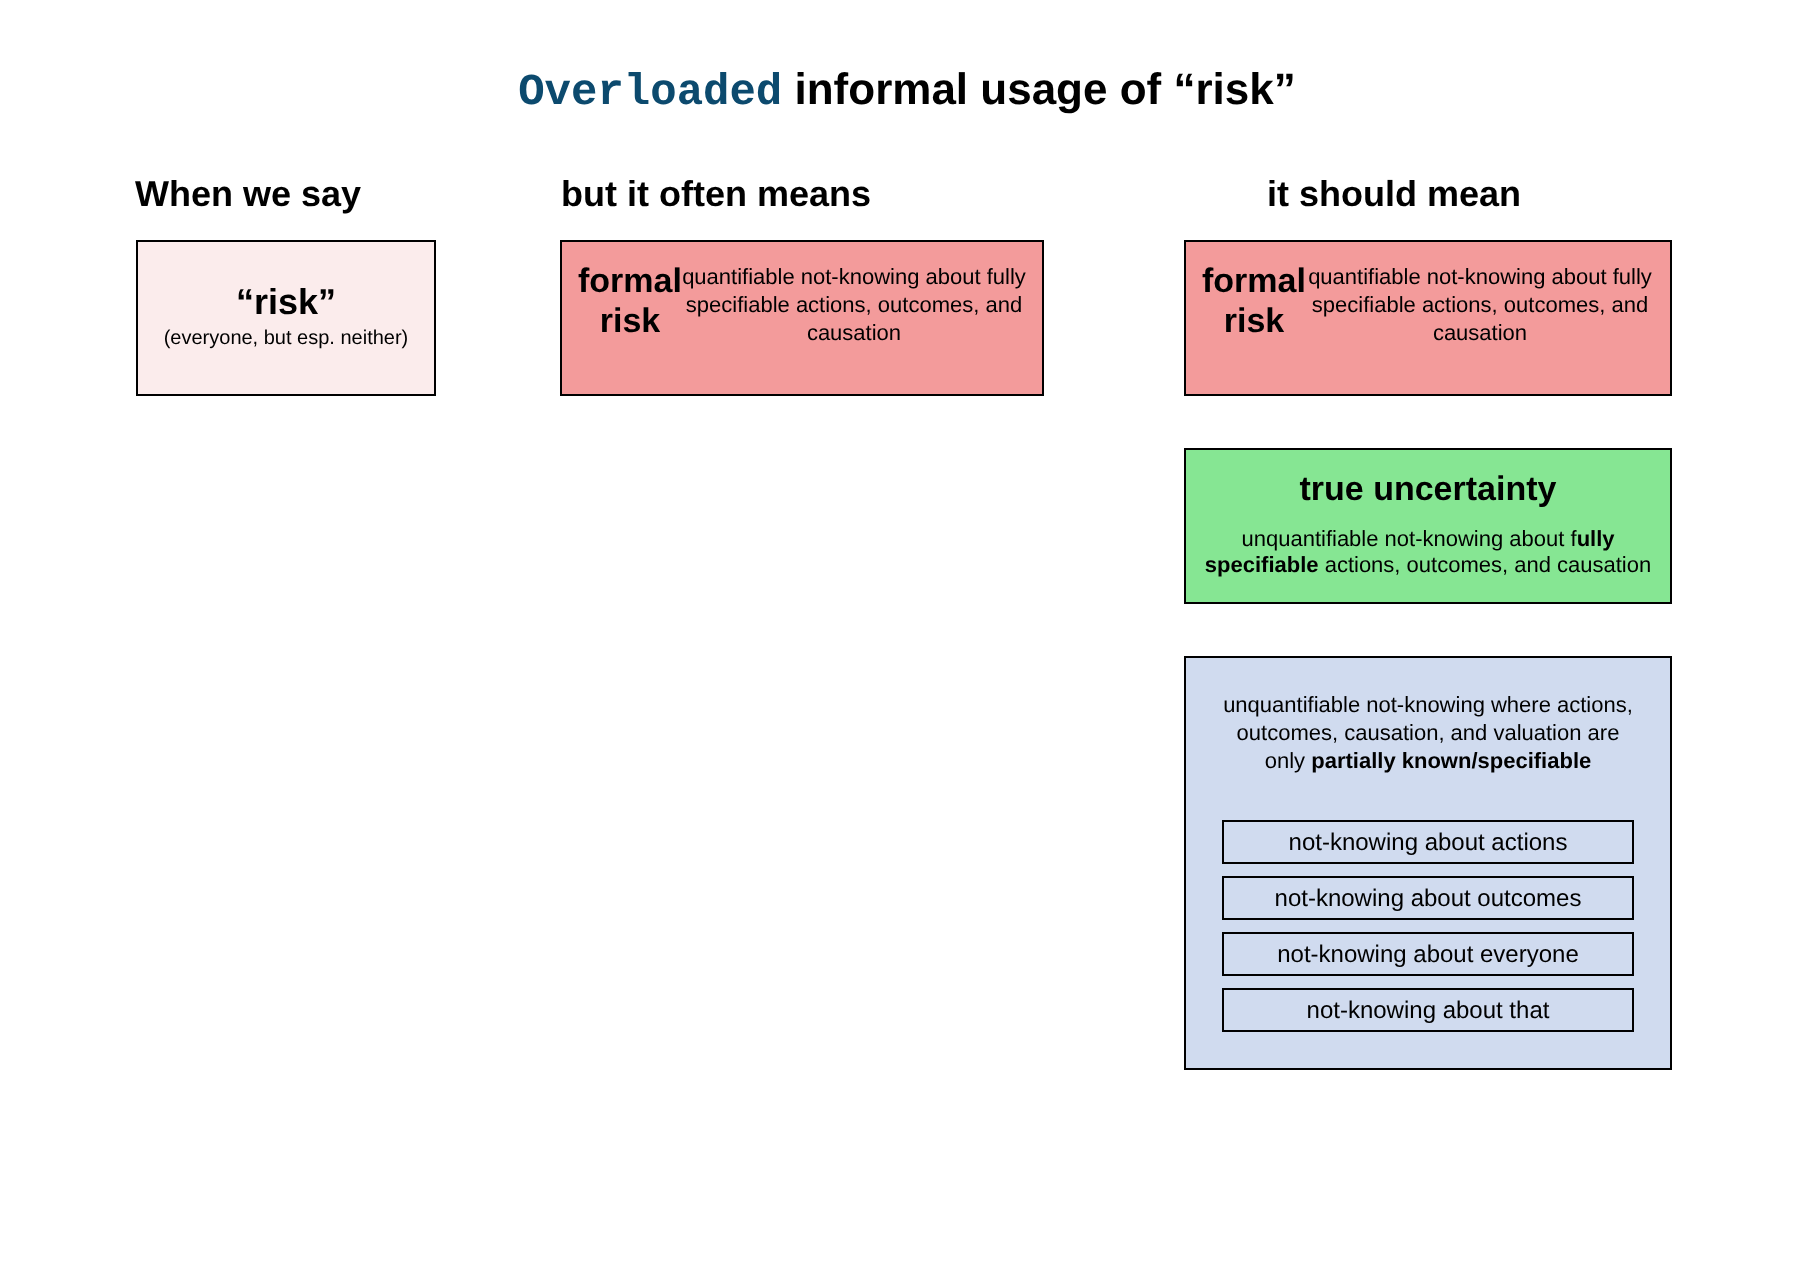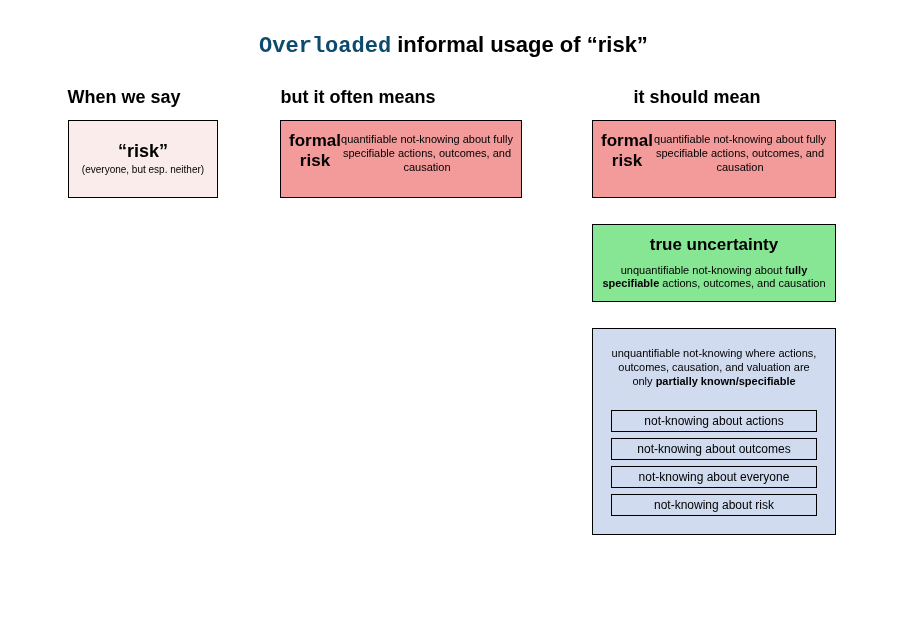--- a/index.html
+++ b/index.html
@@ -169,17 +169,17 @@
     </div>
 
     <div class="box box-other">
       <div class="box-sub">
         <span>unquantifiable not-knowing where actions, outcomes, causation, and valuation are only </span><b>partially known/specifiable</b>
       </div>
       <div class="sublist">
         <div class="subitem">not-knowing about actions</div>
         <div class="subitem">not-knowing about outcomes</div>
         <div class="subitem">not-knowing about everyone</div>
-        <div class="subitem">not-knowing about risk</div>
+        <div class="subitem">not-knowing about that</div>
       </div>
     </div>
   </div>
 </div>
 
 </body></html>

